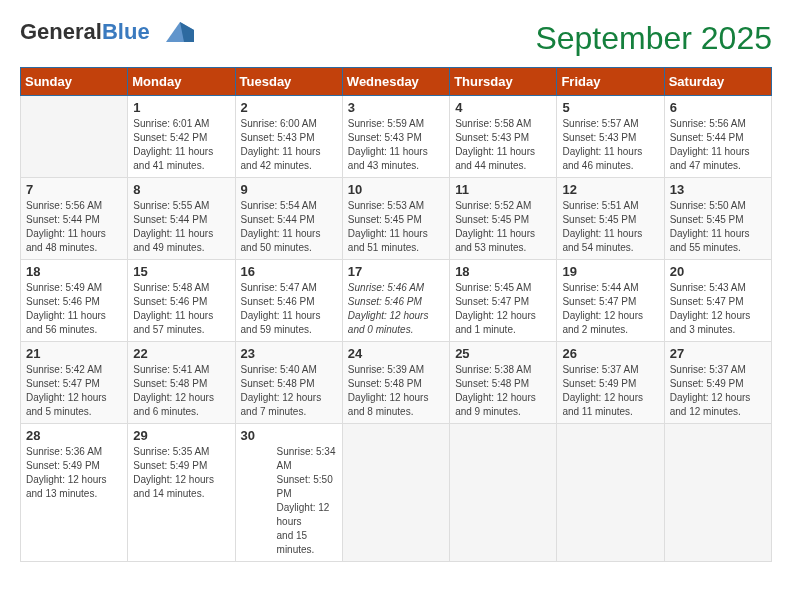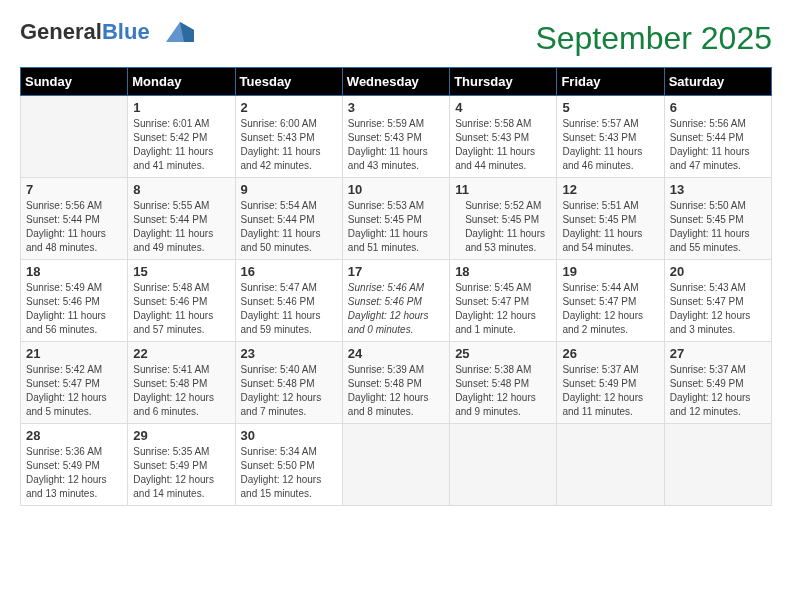--- a/index.html
+++ b/index.html
@@ -40,21 +40,21 @@
     .subtitle {
       font-size: 14px;
       color: #555;
     }
     .calendar {
       width: 100%;
       border-collapse: collapse;
       border: 1px solid #ccc;
     }
     .calendar th {
-      background: #000000;
+      background: #c2410c;
       color: #fff;
       font-size: 13px;
       font-weight: bold;
       padding: 6px 4px;
       text-align: left;
       border: 1px solid #2d6aa0;
     }
     .calendar td {
       vertical-align: top;
       border: 1px solid #ddd;
@@ -186,21 +186,21 @@
         </td>
         <td>
           <span class="day-number">10</span>
           <div class="day-info" style="white-space: pre-line;">Sunrise: 5:53 AM
 Sunset: 5:45 PM
 Daylight: 11 hours
 and 51 minutes.</div>
         </td>
         <td>
           <span class="day-number">11</span>
-          <div class="day-info" style="white-space: pre-line; margin-left: 10px;">Sunrise: 5:52 AM
+          <div class="day-info" style="white-space: pre-line;">Sunrise: 5:52 AM
 Sunset: 5:45 PM
 Daylight: 11 hours
 and 53 minutes.</div>
         </td>
         <td>
           <span class="day-number">12</span>
           <div class="day-info" style="white-space: pre-line;">Sunrise: 5:51 AM
 Sunset: 5:45 PM
 Daylight: 11 hours
 and 54 minutes.</div>
@@ -325,21 +325,21 @@
         </td>
         <td>
           <span class="day-number">29</span>
           <div class="day-info" style="white-space: pre-line;">Sunrise: 5:35 AM
 Sunset: 5:49 PM
 Daylight: 12 hours
 and 14 minutes.</div>
         </td>
         <td>
           <span class="day-number">30</span>
-          <div class="day-info" style="white-space: pre-line;">Sunrise: 5:34 AM
+          <div class="day-info" style="white-space: pre-line; margin-left: 36px;">Sunrise: 5:34 AM
 Sunset: 5:50 PM
 Daylight: 12 hours
 and 15 minutes.</div>
         </td>
         <td class="empty-cell"></td>
         <td class="empty-cell"></td>
         <td class="empty-cell"></td>
         <td class="empty-cell"></td>
       </tr>
     </tbody>

